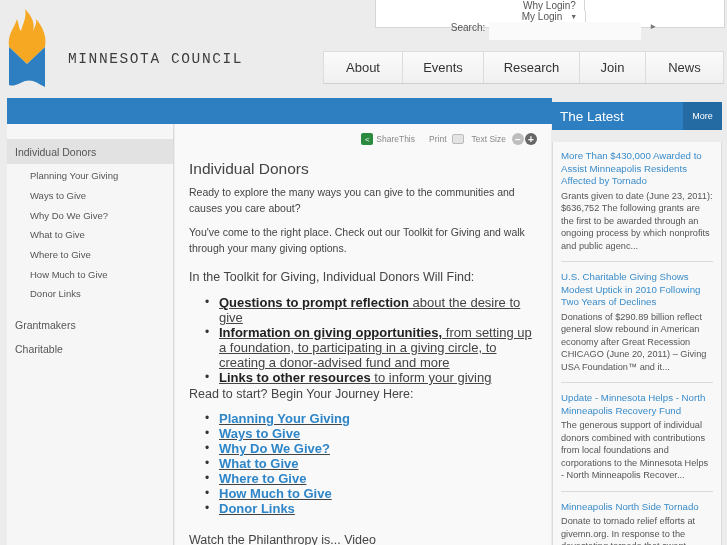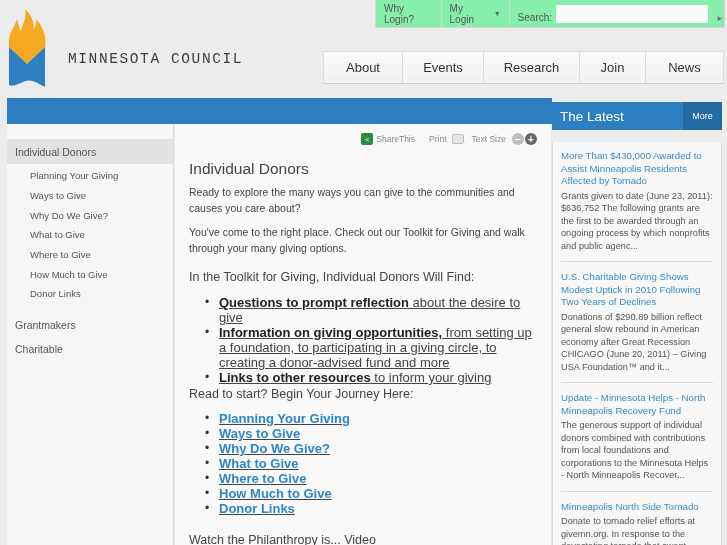--- a/index.html
+++ b/index.html
@@ -15,26 +15,26 @@
     
     .logo { position: absolute; left: 7px; top: 9px; width: 44px; height: 80px; }
     .logo-text {
       position: absolute; left: 68px; top: 51px;
       font-family: Liberation Mono, monospace;
       font-size: 14.5px; letter-spacing: 1.6px; line-height: 16px;
       color: #3d3d3d;
     }
     .util-bar {
       position: absolute; left: 375px; top: 0; width: 350px; height: 28px;
-      background: #86efac; border: 1px solid #d6d6d6; border-top: none;
-      display: flex; align-items: center; font-size: 10px; color: #555;
+      background: #ffffff; border: 1px solid #d6d6d6; border-top: none;
+      display: flex; align-items: center; font-size: 10px; color: #555; flex-direction: column;
     }
     .util-bar .util-item { height: 100%; display: flex; align-items: center; padding: 0 8px; border-right: 1px solid #d6d6d6; }
     .util-bar .util-item .caret { margin-left: 8px; font-size: 7px; color: #666; }
-    .util-bar .search { flex: 1; display: flex; align-items: flex-end; padding-left: 8px; }
+    .util-bar .search { flex: 1; display: flex; align-items: flex-start; padding-left: 8px; }
     .util-bar .search-input {
       margin-left: 4px; width: 152px; height: 18px; border: none; background: #fafafa;
       font-size: 10px;
     }
     .util-bar .go { margin-left: 8px; font-size: 8px; color: #777; }
 
     .main-nav {
       position: absolute; left: 323px; top: 51px; width: 401px; height: 33px;
       display: flex; background: linear-gradient(#fbfbfb, #f0f0f0);
       border: 1px solid #dcdcdc; border-bottom: 1px solid #d0d0d0;

